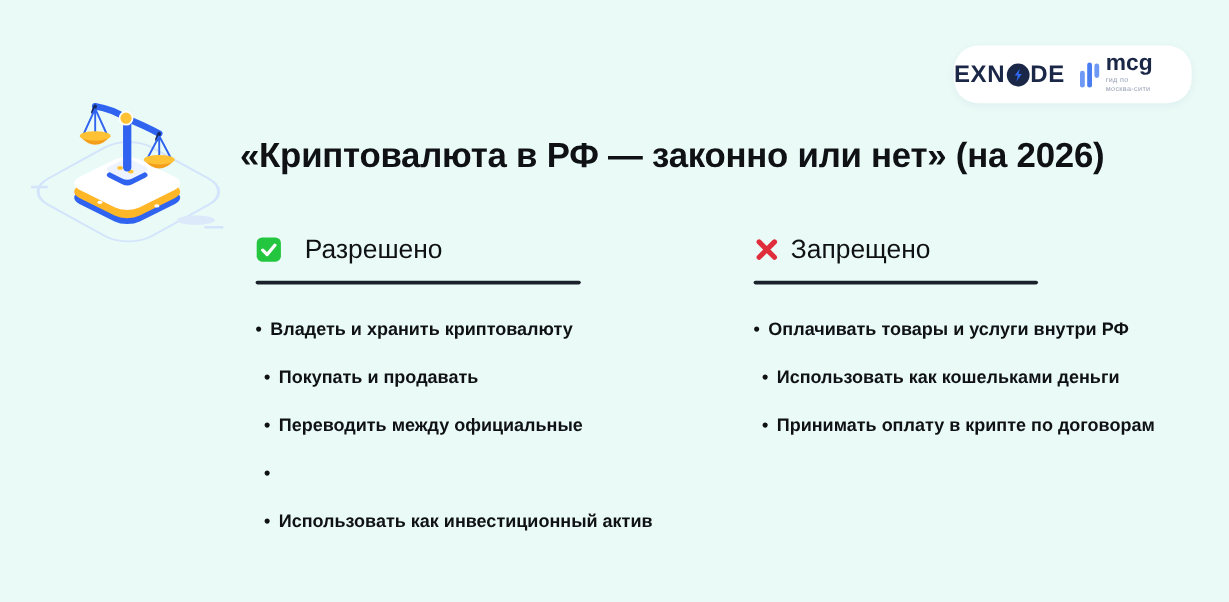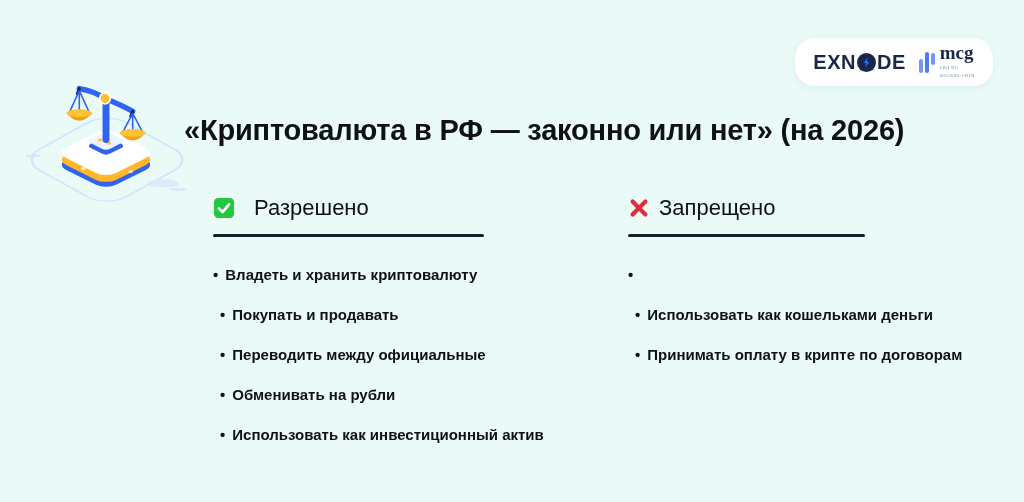--- a/index.html
+++ b/index.html
@@ -12,44 +12,44 @@
     font-family:"Liberation Sans","DejaVu Sans",sans-serif;
     background:var(--bg);
     position:relative; overflow:hidden;
   }
   .canvas{position:absolute;inset:0;background:var(--bg);}
 
   
   .logo-box{
     position:absolute; left:795px; top:38px; width:198px; height:48px;
     background:#ffffff; border-radius:20px;
-    display:flex; align-items:center; justify-content:center; gap:13px;
+    display:flex; align-items:center; gap:13px;
     box-shadow:0 2px 8px rgba(20,40,80,.05);
   }
   .exnode{display:flex;align-items:center;color:var(--navy);
     font-weight:800;font-size:20px;letter-spacing:.5px;}
   .exnode-o{width:19px;height:19px;border-radius:50%;background:var(--navy);
     display:inline-flex;align-items:center;justify-content:center;margin:0 1px;}
   .exnode-o svg{width:13px;height:13px;}
-  .mcg{display:flex;align-items:center;gap:5px;font-family:Liberation Serif, serif;}
+  .mcg{display:flex;align-items:center;gap:5px;}
   .mcg-bars{display:flex;align-items:flex-end;gap:2px;height:22px;}
   .mcg-bars i{display:block;width:4px;border-radius:2px;background:#4A7DF0;}
   .mcg-bars i:nth-child(1){height:14px;background:#6E99F5;}
   .mcg-bars i:nth-child(2){height:21px;}
   .mcg-bars i:nth-child(3){height:12px;background:#6E99F5;align-self:flex-start;margin-top:2px;}
   .mcg-text{display:flex;flex-direction:column;line-height:1;}
   .mcg-name{font-size:19px;font-weight:700;color:var(--navy);line-height:.95;}
   .mcg-tag{font-size:6px;color:var(--gray);letter-spacing:.3px;line-height:1.25;margin-top:1px;}
 
   
   .illus{position:absolute;left:22px;top:68px;width:168px;height:140px;}
 
   
   .title{
-    position:absolute;left:184px;top:114px;width:790px;
+    position:absolute;left:200px;top:114px;width:790px;
     font-size:29px;font-weight:700;color:var(--ink);letter-spacing:-0.2px;
     white-space:nowrap;
   }
 
   
   .col-head{position:absolute;display:flex;align-items:center;gap:9px;
     font-size:22px;font-weight:500;color:var(--ink);}
   .col-head .hicon{width:22px;height:22px;display:inline-flex;}
   .col-head .hicon svg{width:22px;height:22px;}
   .head-allowed{left:213px;top:195px;gap:19px;}
@@ -164,40 +164,40 @@
     <li>
         <span class="bullet">•</span>
         <span>Покупать и продавать</span>
       </li>
     <li>
         <span class="bullet">•</span>
         <span>Переводить между официальные</span>
       </li>
     <li>
         <span class="bullet">•</span>
-        <span>Обменивать на рубли</span>
       </li>
     <li>
         <span class="bullet">•</span>
         <span>Использовать как инвестиционный актив</span>
       </li>
   </ul>
 
   <div class="col-head head-forbidden">
     <span class="hicon">
       <svg viewBox="0 0 24 24">
           <path class="cross-mark" d="M5 5 L19 19 M19 5 L5 19"></path>
         </svg>
     </span>
     <span>Запрещено</span>
   </div>
   <div class="rule rule-forbidden"></div>
   <ul class="items items-forbidden">
     <li>
         <span class="bullet">•</span>
+        <span>Оплачивать товары и услуги внутри РФ</span>
       </li>
     <li>
         <span class="bullet">•</span>
         <span>Использовать как кошельками деньги</span>
       </li>
     <li>
         <span class="bullet">•</span>
         <span>Принимать оплату в крипте по договорам</span>
       </li>
   </ul>

